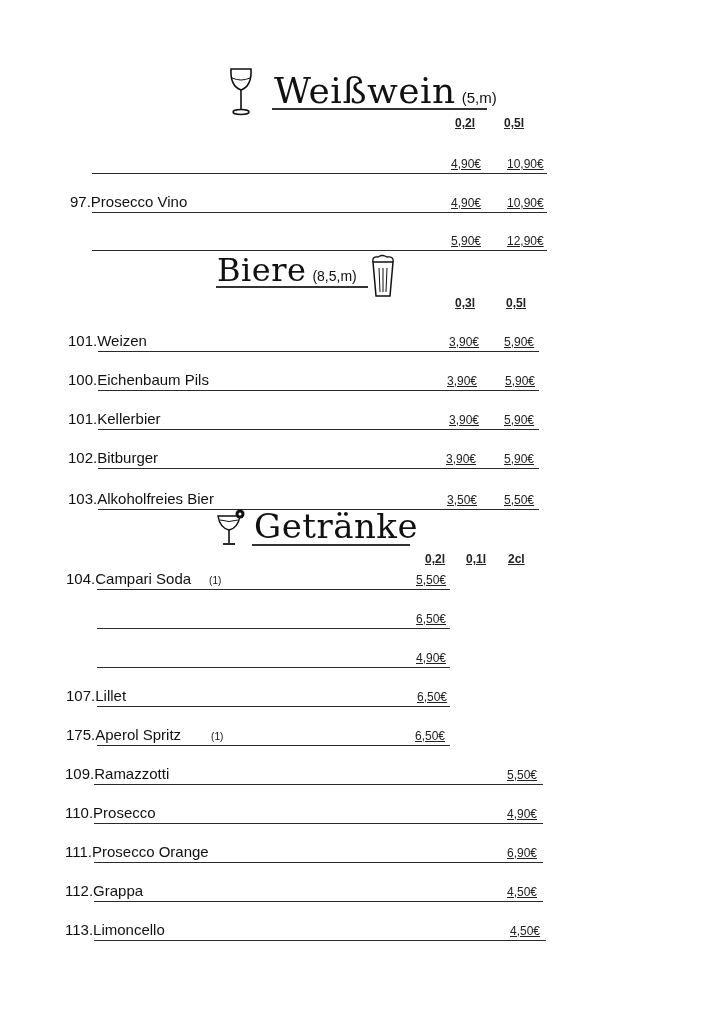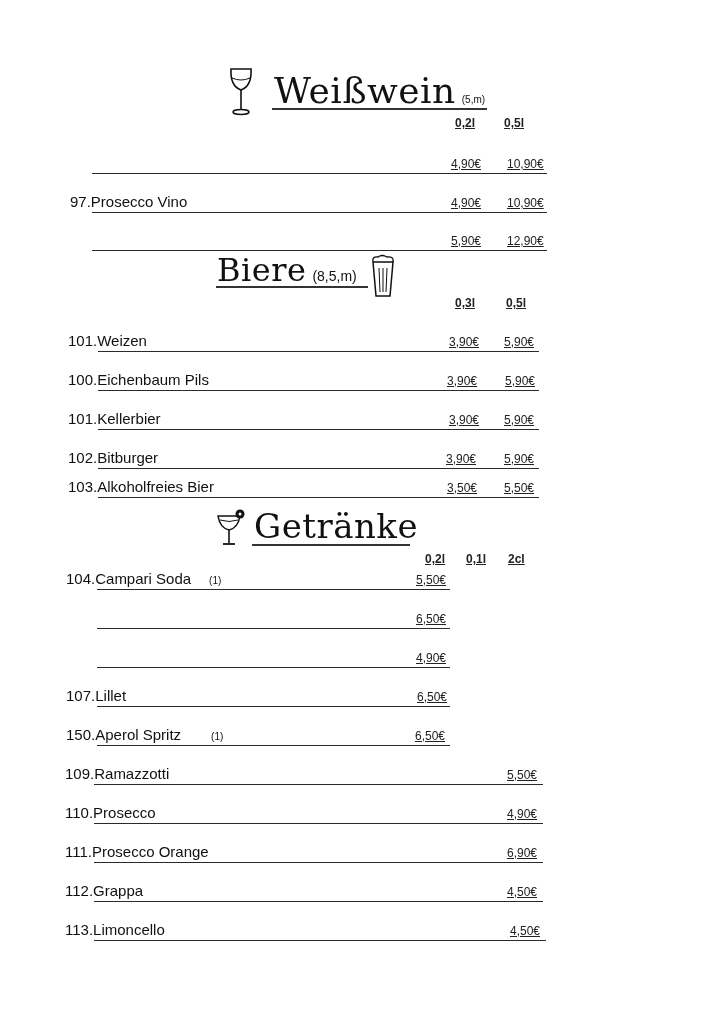--- a/index.html
+++ b/index.html
@@ -6,21 +6,21 @@
   body {
     width: 701px; height: 1024px; background: #ffffff; position: relative; overflow: hidden;
     font-family: "Liberation Sans", sans-serif; color: #1a1a1a;
   }
   .abs { position: absolute; }
   .title {
     font-family: "DejaVu Serif", serif; font-weight: normal; color: #111;
     white-space: nowrap;
   }
   .title .big { letter-spacing: 0.5px; }
-  .title .small { font-family: "Liberation Sans", sans-serif; font-size: 10px; margin-left: 6px; }
+  .title .small { font-family: "Liberation Sans", sans-serif; font-size: 15px; margin-left: 6px; }
   .title-underline { position: absolute; height: 1.5px; background: #333; }
   .col-head {
     position: absolute; font-size: 12px; font-weight: bold; text-decoration: underline;
     color: #222; white-space: nowrap;
   }
   .row { position: absolute; height: 22px; }
   .row .num { position: absolute; left: 0; bottom: 2px; font-size: 15px; color: #111; white-space: nowrap; }
   .row .name { font-size: 15px; color: #111; white-space: nowrap; }
   .row .note { font-size: 10px; color: #111; margin-left: 18px; }
   .row .line { position: absolute; bottom: 0; height: 1.3px; background: #2a2a2a; }
@@ -99,21 +99,21 @@
   <div class="line" style="left:30px; width:441px;"></div>
   <span class="price" style="left:381px;">3,90€</span>
   <span class="price" style="left:436px;">5,90€</span>
 </div>
 <div class="row" style="left:68px; top:447px; width:480px;">
   <div class="label-wrap"><span class="num" style="position:static;">102.</span><span class="name">Bitburger</span></div>
   <div class="line" style="left:30px; width:441px;"></div>
   <span class="price" style="left:378px;">3,90€</span>
   <span class="price" style="left:436px;">5,90€</span>
 </div>
-<div class="row" style="left:68px; top:476px; width:480px;text-decoration:underline;">
+<div class="row" style="left:68px; top:488px; width:480px;text-decoration:underline;">
   <div class="label-wrap"><span class="num" style="position:static;">103.</span><span class="name">Alkoholfreies Bier</span></div>
   <div class="line" style="left:30px; width:441px;"></div>
   <span class="price" style="left:379px;">3,50€</span>
   <span class="price" style="left:436px;">5,50€</span>
 </div>
 
 <div class="abs" style="left:216px; top:508px;">
   <svg width="30" height="40" viewBox="0 0 30 40">
     <path d="M2 8 Q4 20 13 22 Q22 20 24 8 Z" fill="none" stroke="#111" stroke-width="1.5"></path>
     <path d="M4 12 Q13 15 22 12" fill="none" stroke="#111" stroke-width="1"></path>
@@ -143,21 +143,21 @@
 <div class="row" style="left:66px; top:646px; width:400px;">
   <div class="line" style="left:31px; width:353px;"></div>
   <span class="price" style="left:350px;">4,90€</span>
 </div>
 <div class="row" style="left:66px; top:685px; width:400px;">
   <div class="label-wrap"><span class="num" style="position:static;">107.</span><span class="name">Lillet</span></div>
   <div class="line" style="left:31px; width:353px;"></div>
   <span class="price" style="left:351px;">6,50€</span>
 </div>
 <div class="row" style="left:66px; top:724px; width:400px;">
-  <div class="label-wrap"><span class="num" style="position:static;">150.</span><span class="name">Aperol Spritz</span><span class="note" style="margin-left:30px;">(1)</span></div>
+  <div class="label-wrap"><span class="num" style="position:static;">175.</span><span class="name">Aperol Spritz</span><span class="note" style="margin-left:30px;">(1)</span></div>
   <div class="line" style="left:31px; width:353px;"></div>
   <span class="price" style="left:349px;">6,50€</span>
 </div>
 
 <div class="row" style="left:65px; top:763px; width:485px;">
   <div class="label-wrap"><span class="num" style="position:static;">109.</span><span class="name">Ramazzotti</span></div>
   <div class="line" style="left:29px; width:449px;"></div>
   <span class="price" style="left:442px;">5,50€</span>
 </div>
 <div class="row" style="left:65px; top:802px; width:485px;">

